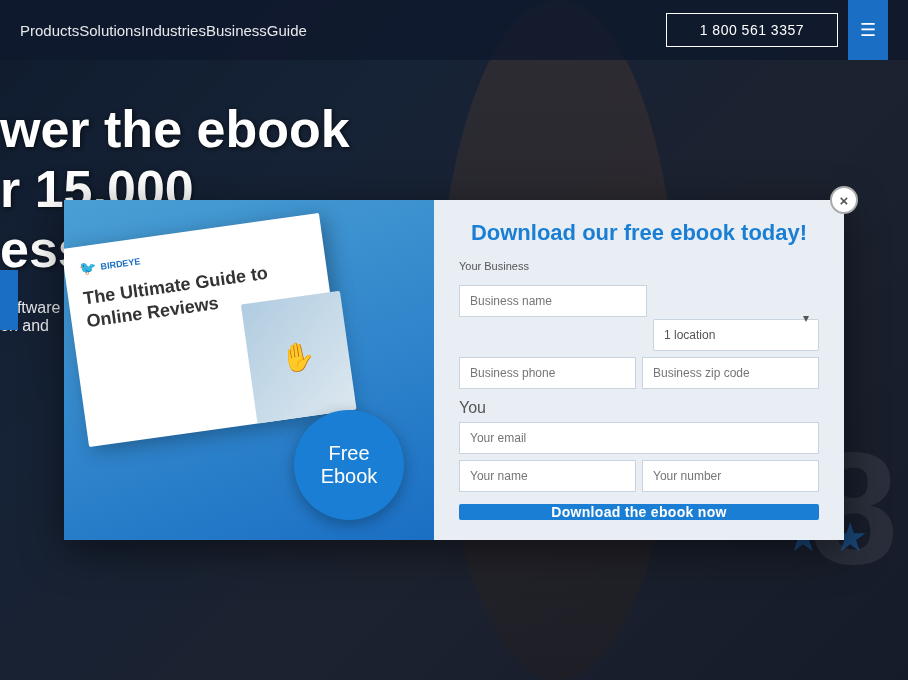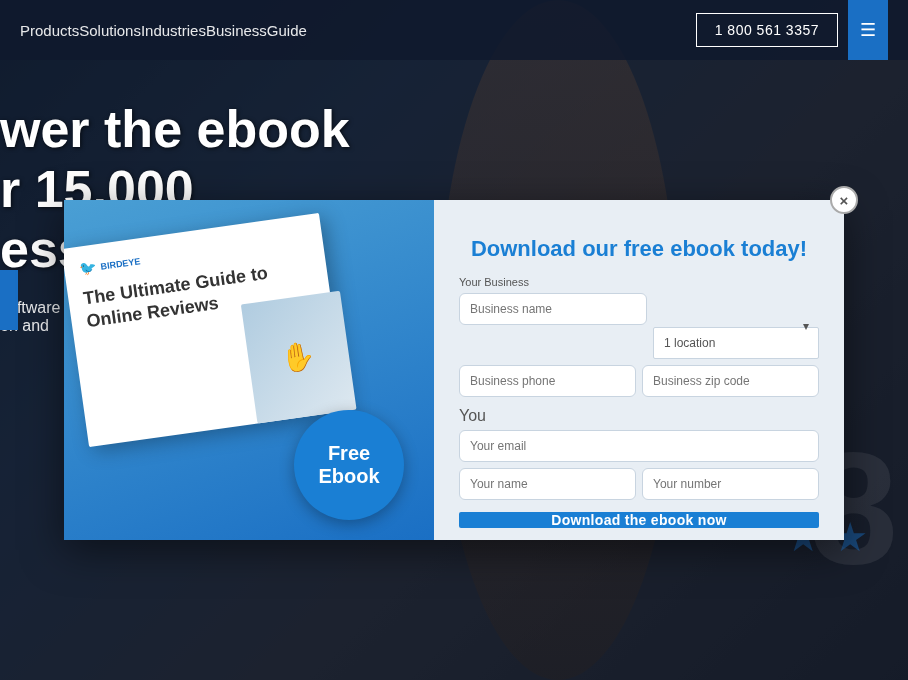--- a/index.html
+++ b/index.html
@@ -60,21 +60,21 @@
     .nav-right {
       display: flex;
       align-items: center;
       gap: 10px;
     }
 
     .phone-btn {
       border: 1.5px solid #ffffff;
       color: #ffffff;
       background: transparent;
-      padding: 8px 18px;
+      padding: 8px 33px;
       font-size: 14px;
       cursor: pointer;
       letter-spacing: 0.5px;
     }
 
     .blue-square {
       width: 40px;
       height: 60px;
       background: #1a6fc4;
       display: flex;
@@ -239,65 +239,65 @@
       right: 30px;
       width: 110px;
       height: 110px;
       background: #1a7fd4;
       border-radius: 50%;
       display: flex;
       flex-direction: column;
       align-items: center;
       justify-content: center;
       color: #ffffff;
-      font-weight: bold;
+      font-weight: normal;
       font-size: 20px;
       box-shadow: 0 4px 15px rgba(0,0,0,0.3);
       z-index: 5;
     }
 
     
     .modal-right {
       flex: 1;
       background: #e8eef4;
-      padding: 36px 25px;
+      padding: 20px 25px;
       display: flex;
       flex-direction: column;
     }
 
     .modal-title {
       font-size: 22px;
       font-weight: bold;
       color: #1a7fd4;
       margin-bottom: 14px;
       text-align: center;
     }
 
     .form-section-label {
       font-size: 11px;
       color: #555;
-      margin-bottom: 5px;
+      margin-bottom: 13px;
       font-weight: normal;
     }
 
     .form-row {
       display: flex;
       gap: 6px;
       margin-bottom: 6px;
     }
 
     .form-input {
       flex: 1;
       height: 32px;
       padding: 0 10px;
       border: 1px solid #c8d4e0;
       background: #ffffff;
       font-size: 12px;
       color: #999;
-      border-radius: 6px;
+      border-radius: 0;
       outline: none;
     }
 
     .select-wrapper {
       flex: 1;
       position: relative;
     }
 
     .select-wrapper::after {
       content: '▾';

